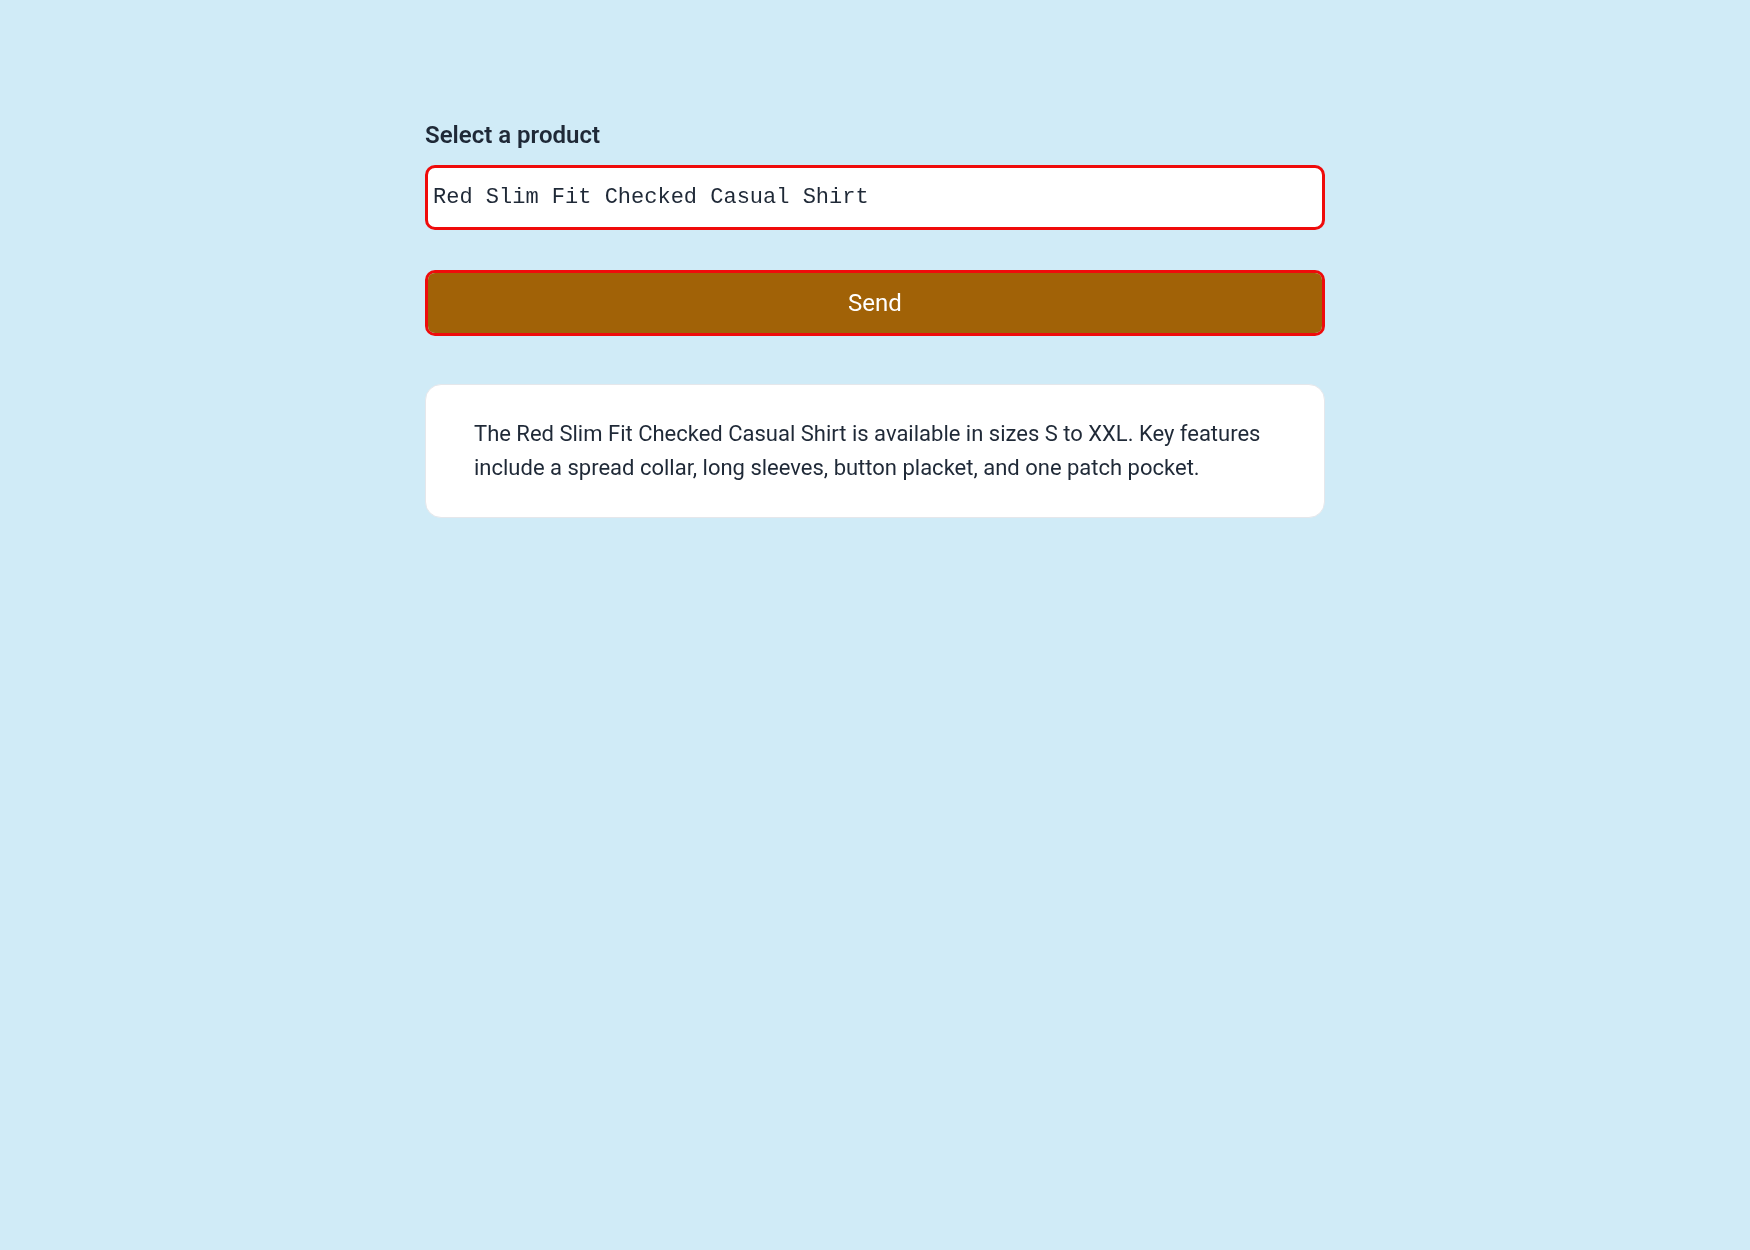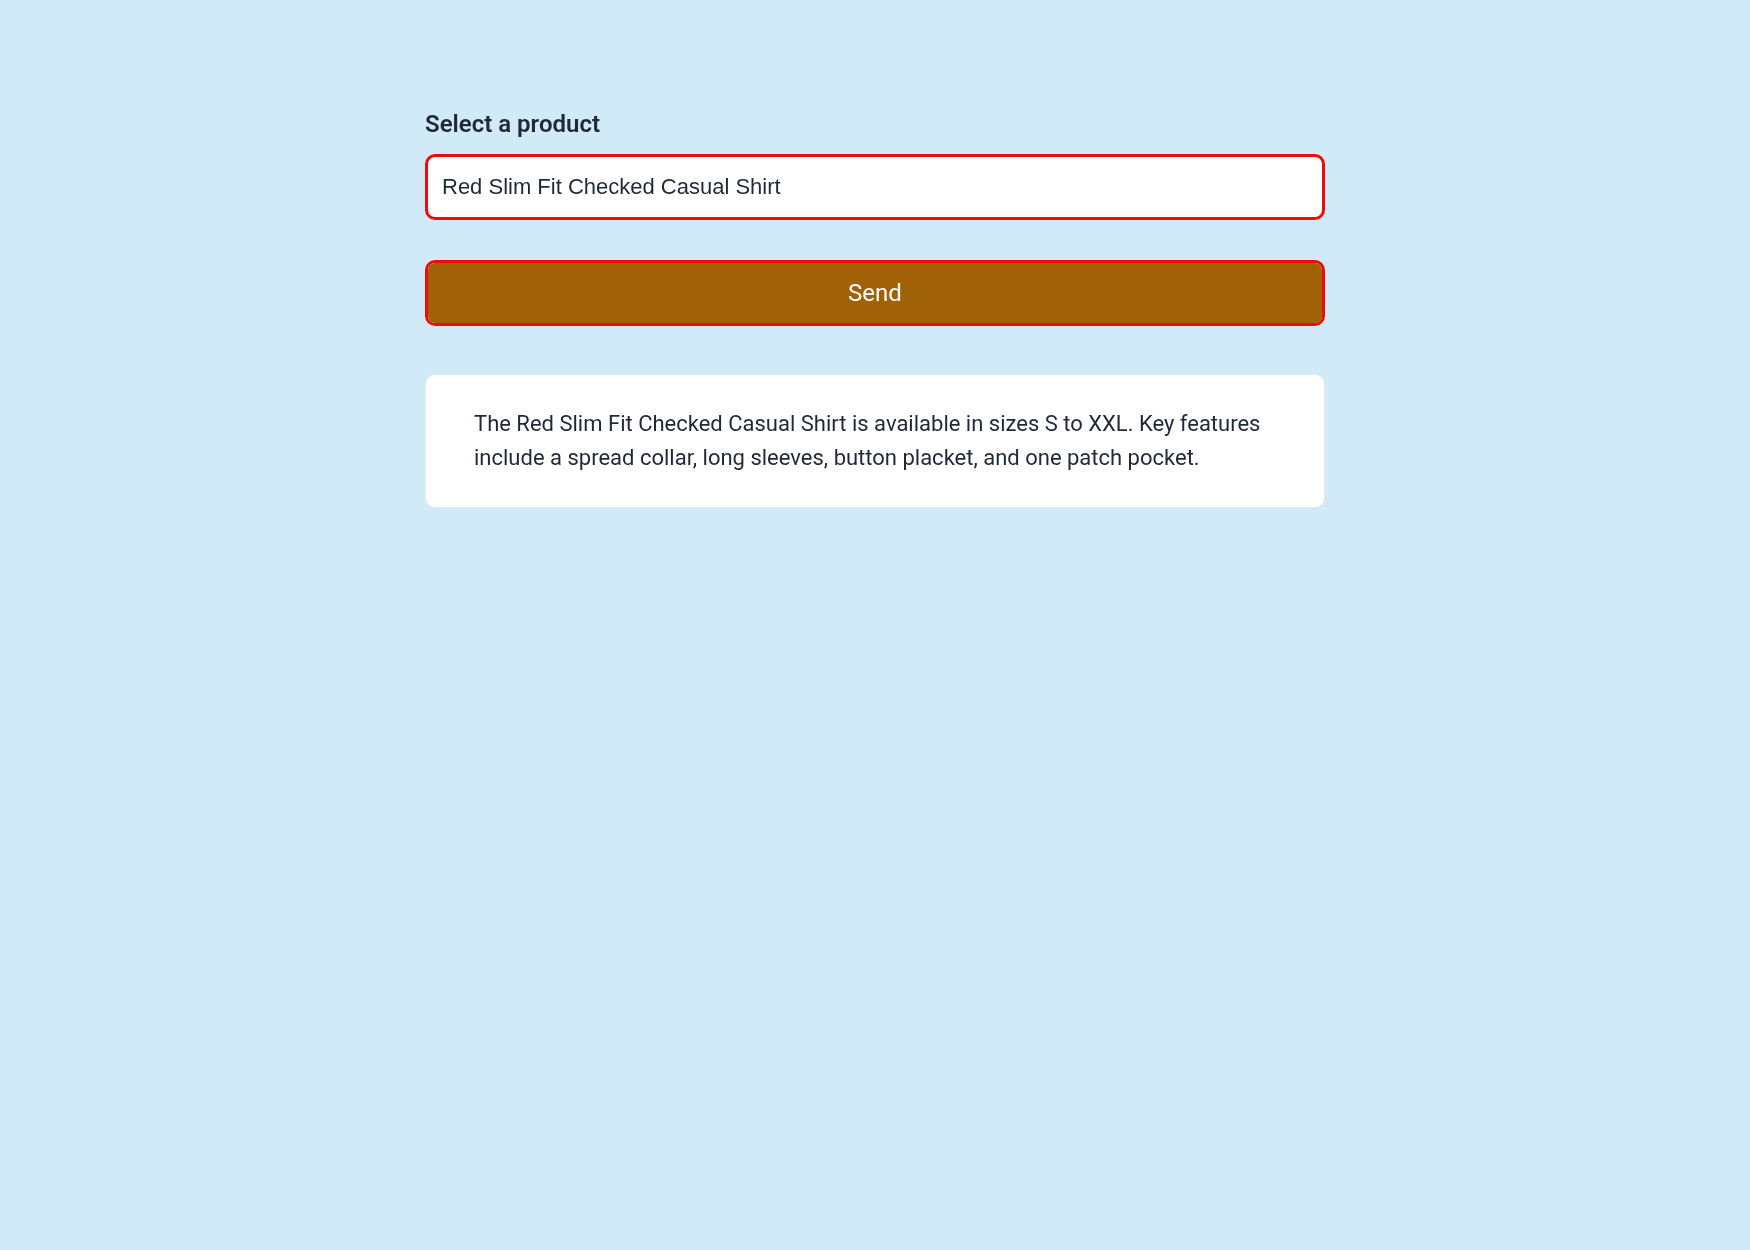--- a/index.html
+++ b/index.html
@@ -8,21 +8,21 @@
       padding: 0;
     }
     body {
       font-family: -apple-system, BlinkMacSystemFont, "Segoe UI", Roboto, Helvetica, Arial, sans-serif;
       background-color: #d0ebf7;
       min-height: 100vh;
       padding: 0;
     }
     .container {
       max-width: 900px;
-      margin: 0 auto;
+      margin: 11px auto;
       padding: 110px 0 40px 0;
     }
     .form-group {
       margin-bottom: 40px;
     }
     .label {
       font-size: 24px;
       font-weight: 600;
       color: #1f2937;
       margin-bottom: 16px;
@@ -32,24 +32,24 @@
       border: 3px solid #ef0b0b;
       border-radius: 10px;
       background-color: #ffffff;
       overflow: hidden;
     }
     .text-input {
       width: 100%;
       border: none;
       outline: none;
       font-size: 22px;
-      padding: 17px 14px;
+      padding: 17px 5px;
       color: #1f2937;
       background: transparent;
-      font-family: Liberation Sans, sans-serif;
+      font-family: Liberation Mono, monospace;
     }
     .textarea-input {
       width: 100%;
       border: none;
       outline: none;
       font-size: 22px;
       padding: 16px 14px;
       color: #1f2937;
       background: transparent;
       font-family: inherit;
@@ -69,21 +69,21 @@
       color: #ffffff;
       border: none;
       font-size: 24px;
       padding: 16px;
       cursor: pointer;
       font-family: inherit;
     }
     .response-card {
       background-color: #ffffff;
       border: 1px solid #e5e7eb;
-      border-radius: 10px;
+      border-radius: 16px;
       padding: 32px 48px;
     }
     .response-text {
       font-size: 22px;
       color: #1f2937;
       line-height: 1.55;
     }
   </style>
 </head>
 <body>

